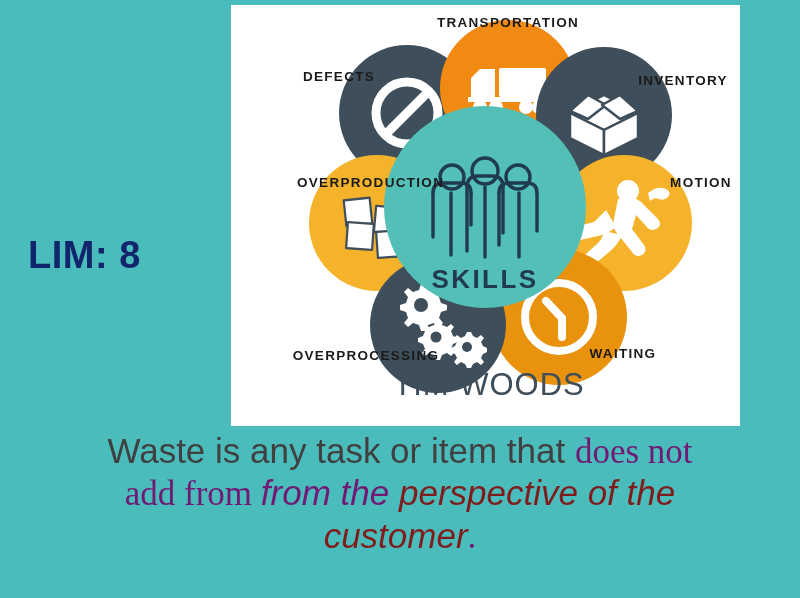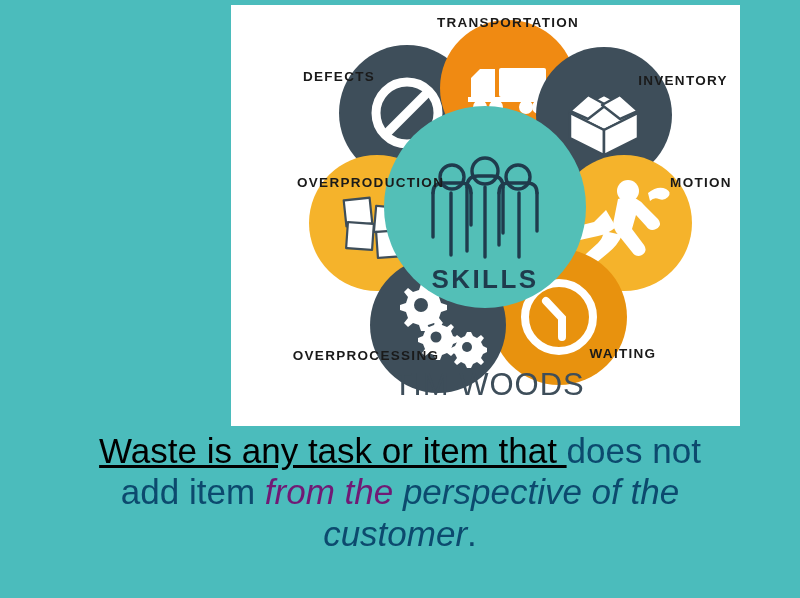--- a/index.html
+++ b/index.html
@@ -27,31 +27,32 @@
   .diagram svg{display:block;width:100%;height:100%;}
 
   
   .caption{
     position:absolute;left:0;top:430px;width:800px;
     text-align:center;
     font-size:35px;line-height:1.18;
     color:#12246B;
     padding:0 16px;box-sizing:border-box;
   }
-  .caption .w{color:#000000;text-decoration:underline;}
-  .caption .n{color:#0c4a6e;}
+  .caption .w{color:#404040;}
+  .caption .n{color:#701a75;font-family:Liberation Serif, serif;}
   .caption .wi{color:#701a75;font-style:italic;}
-  .caption .ni{color:#0c4a6e;font-style:italic;}
+  .caption .ni{color:#7f1d1d;font-style:italic;}
 </style>
 </head>
 <body>
 
 <div id="slide">
 
   <div class="headline">
+    <div>LIM: 8</div>
   </div>
 
   <div class="card">
     <div class="diagram">
       <svg viewBox="0 0 509 421" xmlns="http://www.w3.org/2000/svg">
         <defs>
           <path id="arcTop" d="M 192 153 A 62 62 0 0 1 316 153" fill="none"></path>
         </defs>
 
         <g>
@@ -171,17 +172,17 @@
           <text x="135" y="355" text-anchor="middle">OVERPROCESSING</text>
         </g>
 
         <text x="258" y="390" text-anchor="middle" font-family="'Liberation Sans', sans-serif" font-size="31" fill="#3E4E5A" letter-spacing="1">TIM WOODS</text>
       </svg>
     </div>
   </div>
 
   <div class="caption">
     <span class="w">Waste is any task or item that </span><span class="n">does not</span><br>
-    <span class="n">add item </span><span class="wi">from the </span><span class="ni">perspective of the</span><br>
+    <span class="n">add from </span><span class="wi">from the </span><span class="ni">perspective of the</span><br>
     <span class="ni">customer</span><span class="n">.</span>
   </div>
 
 </div>
 
 </body></html>

